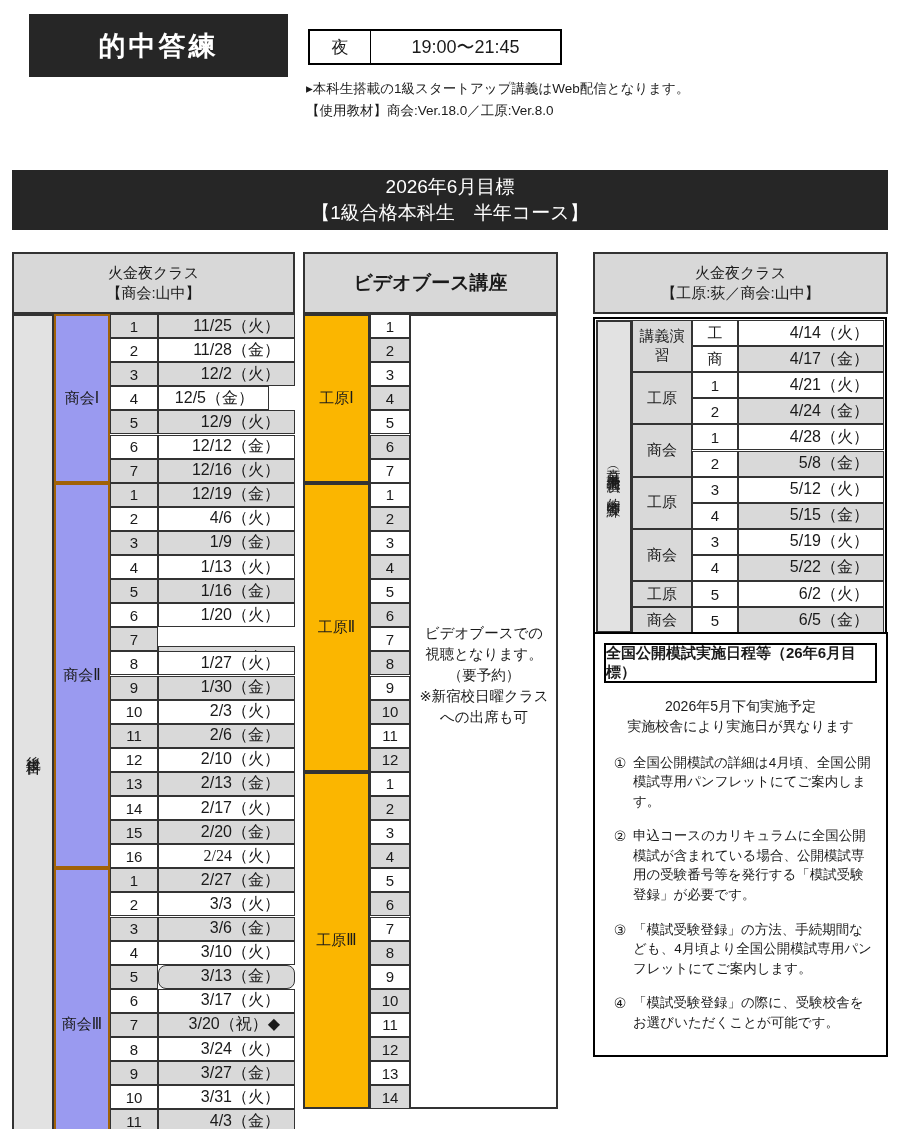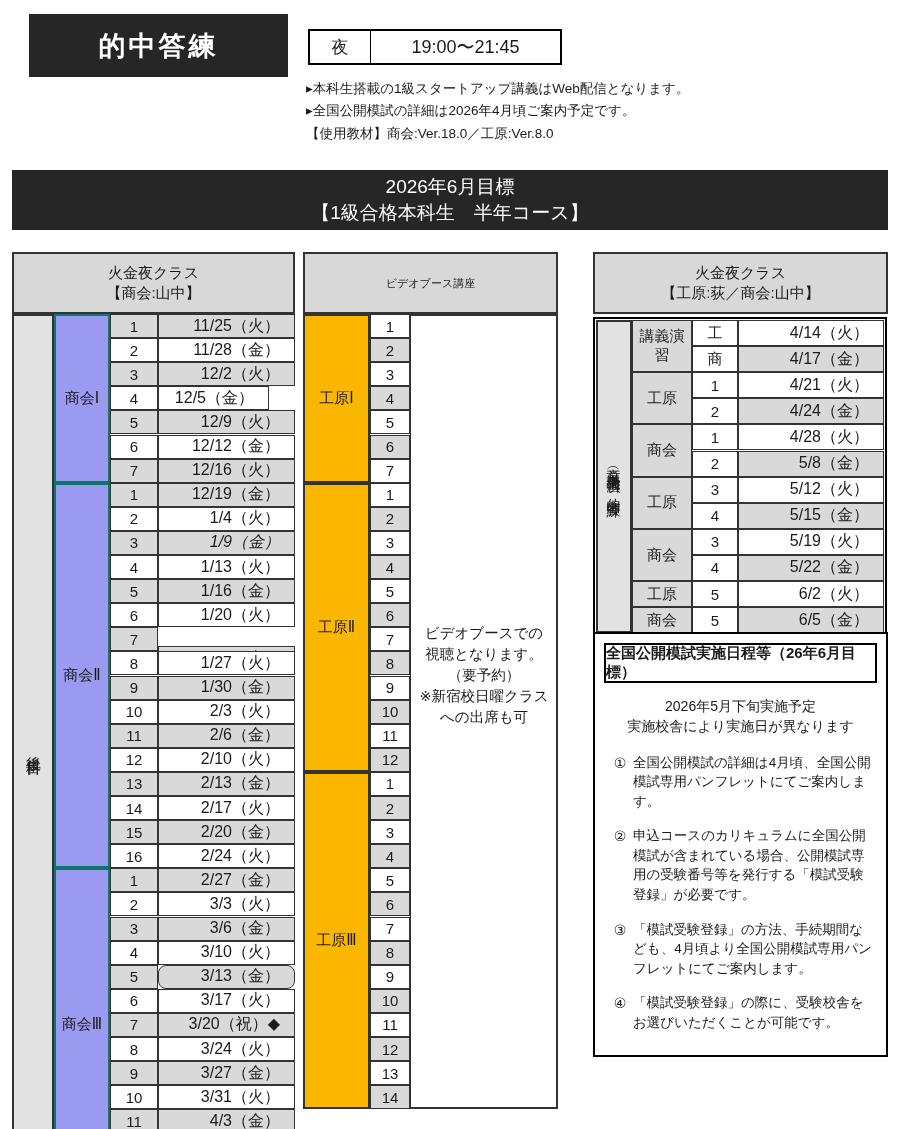--- a/index.html
+++ b/index.html
@@ -53,42 +53,42 @@
   .lt-outer{
     position:absolute;left:12px;top:252px;width:283px;height:62px;
     border:2px solid #333;background:#d8d8d8;box-sizing:border-box;
     display:flex;align-items:center;justify-content:center;
     text-align:center;font-size:15px;line-height:1.35;
   }
   .vb-outer{
     position:absolute;left:303px;top:252px;width:255px;height:62px;
     border:2px solid #333;background:#d8d8d8;box-sizing:border-box;
     display:flex;align-items:center;justify-content:center;
-    text-align:center;font-size:11px;
+    text-align:center;font-size:19px;font-weight:bold;
   }
   .rt-outer{
     position:absolute;left:593px;top:252px;width:295px;height:62px;
     border:2px solid #333;background:#d8d8d8;box-sizing:border-box;
     display:flex;align-items:center;justify-content:center;
     text-align:center;font-size:15px;line-height:1.35;
   }
 
   .vert-label{
     writing-mode:vertical-rl;
     text-orientation:upright;
     letter-spacing:2px;
   }
 
   .sidecol{
     background:#e2e2e2;border:2px solid #333;box-sizing:border-box;
     display:flex;align-items:center;justify-content:center;
     font-size:15px;
   }
   .subjblk{
-    background:#9a9af0;border:2px solid #0f766e;box-sizing:border-box;
+    background:#9a9af0;border:2px solid #a16207;box-sizing:border-box;
     display:flex;align-items:center;justify-content:center;
     font-size:15px;
   }
   .orangeblk{
     background:#fbb600;border:2px solid #333;box-sizing:border-box;
     display:flex;align-items:center;justify-content:center;
     font-size:15px;
   }
   .numcell{
     border:1px solid #333;box-sizing:border-box;
@@ -153,21 +153,20 @@
     <tbody>
         <tr>
       <td class="tt-label">夜</td>
       <td class="tt-value">19:00〜21:45</td>
     </tr>
   </tbody>
     </table>
 
   <div class="head-notes">
     <div>▸本科生搭載の1級スタートアップ講義はWeb配信となります。</div>
-    <div>▸全国公開模試の詳細は2026年4月頃ご案内予定です。</div>
     <div>【使用教材】商会:Ver.18.0／工原:Ver.8.0</div>
   </div>
 
   <div class="title-banner">
     <div>2026年6月目標</div>
     <div>【1級合格本科生　半年コース】</div>
   </div>
 
   <div class="lt-outer">
     <div>
@@ -201,23 +200,23 @@
       <div class="numcell row-g" style="position: absolute; left: 110px; top: 410.4px; width: 48px; height: 24.1px;">5</div>
       <div class="datecell row-g" style="position: absolute; left: 158px; top: 410.4px; width: 137px; height: 24.1px;">12/9（火）</div>
       <div class="numcell row-w" style="position: absolute; left: 110px; top: 434.5px; width: 48px; height: 24.1px;">6</div>
       <div class="datecell row-w" style="position: absolute; left: 158px; top: 434.5px; width: 137px; height: 24.1px;">12/12（金）</div>
       <div class="numcell row-g" style="position: absolute; left: 110px; top: 458.6px; width: 48px; height: 24.1px;">7</div>
       <div class="datecell row-g" style="position: absolute; left: 158px; top: 458.6px; width: 137px; height: 24.1px;">12/16（火）</div>
       <div class="subjblk" style="position: absolute; left: 54px; top: 482.7px; width: 56px; height: 385.6px;">商会Ⅱ</div>
       <div class="numcell row-g" style="position: absolute; left: 110px; top: 482.7px; width: 48px; height: 24.1px;">1</div>
       <div class="datecell row-g" style="position: absolute; left: 158px; top: 482.7px; width: 137px; height: 24.1px;">12/19（金）</div>
       <div class="numcell row-w" style="position: absolute; left: 110px; top: 506.8px; width: 48px; height: 24.1px;">2</div>
-      <div class="datecell row-w" style="position: absolute; left: 158px; top: 506.8px; width: 137px; height: 24.1px;">1/4（火）</div>
+      <div class="datecell row-w" style="position: absolute; left: 158px; top: 506.8px; width: 137px; height: 24.1px;">4/6（火）</div>
       <div class="numcell row-g" style="position: absolute; left: 110px; top: 530.9px; width: 48px; height: 24.1px;">3</div>
-      <div class="datecell row-g" style="position: absolute; left: 158px; top: 530.9px; width: 137px; height: 24.1px; font-style: italic;">1/9（金）</div>
+      <div class="datecell row-g" style="position: absolute; left: 158px; top: 530.9px; width: 137px; height: 24.1px;">1/9（金）</div>
       <div class="numcell row-w" style="position: absolute; left: 110px; top: 555px; width: 48px; height: 24.1px;">4</div>
       <div class="datecell row-w" style="position: absolute; left: 158px; top: 555px; width: 137px; height: 24.1px;">1/13（火）</div>
       <div class="numcell row-g" style="position: absolute; left: 110px; top: 579.1px; width: 48px; height: 24.1px;">5</div>
       <div class="datecell row-g" style="position: absolute; left: 158px; top: 579.1px; width: 137px; height: 24.1px;">1/16（金）</div>
       <div class="numcell row-w" style="position: absolute; left: 110px; top: 603.2px; width: 48px; height: 24.1px;">6</div>
       <div class="datecell row-w" style="position: absolute; left: 158px; top: 603.2px; width: 137px; height: 24.1px;">1/20（火）</div>
       <div class="numcell row-g" style="position: absolute; left: 110px; top: 627.3px; width: 48px; height: 24.1px;">7</div>
       <div class="datecell row-g" style="position: absolute; left: 158px; top: 646px; width: 137px; height: 24.1px;">1/23（金）</div>
       <div class="numcell row-w" style="position: absolute; left: 110px; top: 651.4px; width: 48px; height: 24.1px;">8</div>
       <div class="datecell row-w" style="position: absolute; left: 158px; top: 651.4px; width: 137px; height: 24.1px;">1/27（火）</div>
@@ -229,21 +228,21 @@
       <div class="datecell row-g" style="position: absolute; left: 158px; top: 723.7px; width: 137px; height: 24.1px;">2/6（金）</div>
       <div class="numcell row-w" style="position: absolute; left: 110px; top: 747.8px; width: 48px; height: 24.1px;">12</div>
       <div class="datecell row-w" style="position: absolute; left: 158px; top: 747.8px; width: 137px; height: 24.1px;">2/10（火）</div>
       <div class="numcell row-g" style="position: absolute; left: 110px; top: 771.9px; width: 48px; height: 24.1px;">13</div>
       <div class="datecell row-g" style="position: absolute; left: 158px; top: 771.9px; width: 137px; height: 24.1px;">2/13（金）</div>
       <div class="numcell row-w" style="position: absolute; left: 110px; top: 796px; width: 48px; height: 24.1px;">14</div>
       <div class="datecell row-w" style="position: absolute; left: 158px; top: 796px; width: 137px; height: 24.1px;">2/17（火）</div>
       <div class="numcell row-g" style="position: absolute; left: 110px; top: 820.1px; width: 48px; height: 24.1px;">15</div>
       <div class="datecell row-g" style="position: absolute; left: 158px; top: 820.1px; width: 137px; height: 24.1px;">2/20（金）</div>
       <div class="numcell row-w" style="position: absolute; left: 110px; top: 844.2px; width: 48px; height: 24.1px;">16</div>
-      <div class="datecell row-w" style="position: absolute; left: 158px; top: 844.2px; width: 137px; height: 24.1px;">2/24（火）</div>
+      <div class="datecell row-w" style="position: absolute; left: 158px; top: 844.2px; width: 137px; height: 24.1px; font-family: Liberation Serif, serif;">2/24（火）</div>
       <div class="subjblk" style="position: absolute; left: 54px; top: 868.3px; width: 56px; height: 313.3px;">商会Ⅲ</div>
       <div class="numcell row-g" style="position: absolute; left: 110px; top: 868.3px; width: 48px; height: 24.1px;">1</div>
       <div class="datecell row-g" style="position: absolute; left: 158px; top: 868.3px; width: 137px; height: 24.1px;">2/27（金）</div>
       <div class="numcell row-w" style="position: absolute; left: 110px; top: 892.4px; width: 48px; height: 24.1px;">2</div>
       <div class="datecell row-w" style="position: absolute; left: 158px; top: 892.4px; width: 137px; height: 24.1px;">3/3（火）</div>
       <div class="numcell row-g" style="position: absolute; left: 110px; top: 916.5px; width: 48px; height: 24.1px;">3</div>
       <div class="datecell row-g" style="position: absolute; left: 158px; top: 916.5px; width: 137px; height: 24.1px;">3/6（金）</div>
       <div class="numcell row-w" style="position: absolute; left: 110px; top: 940.6px; width: 48px; height: 24.1px;">4</div>
       <div class="datecell row-w" style="position: absolute; left: 158px; top: 940.6px; width: 137px; height: 24.1px;">3/10（火）</div>
       <div class="numcell row-g" style="position: absolute; left: 110px; top: 964.7px; width: 48px; height: 24.1px;">5</div>

